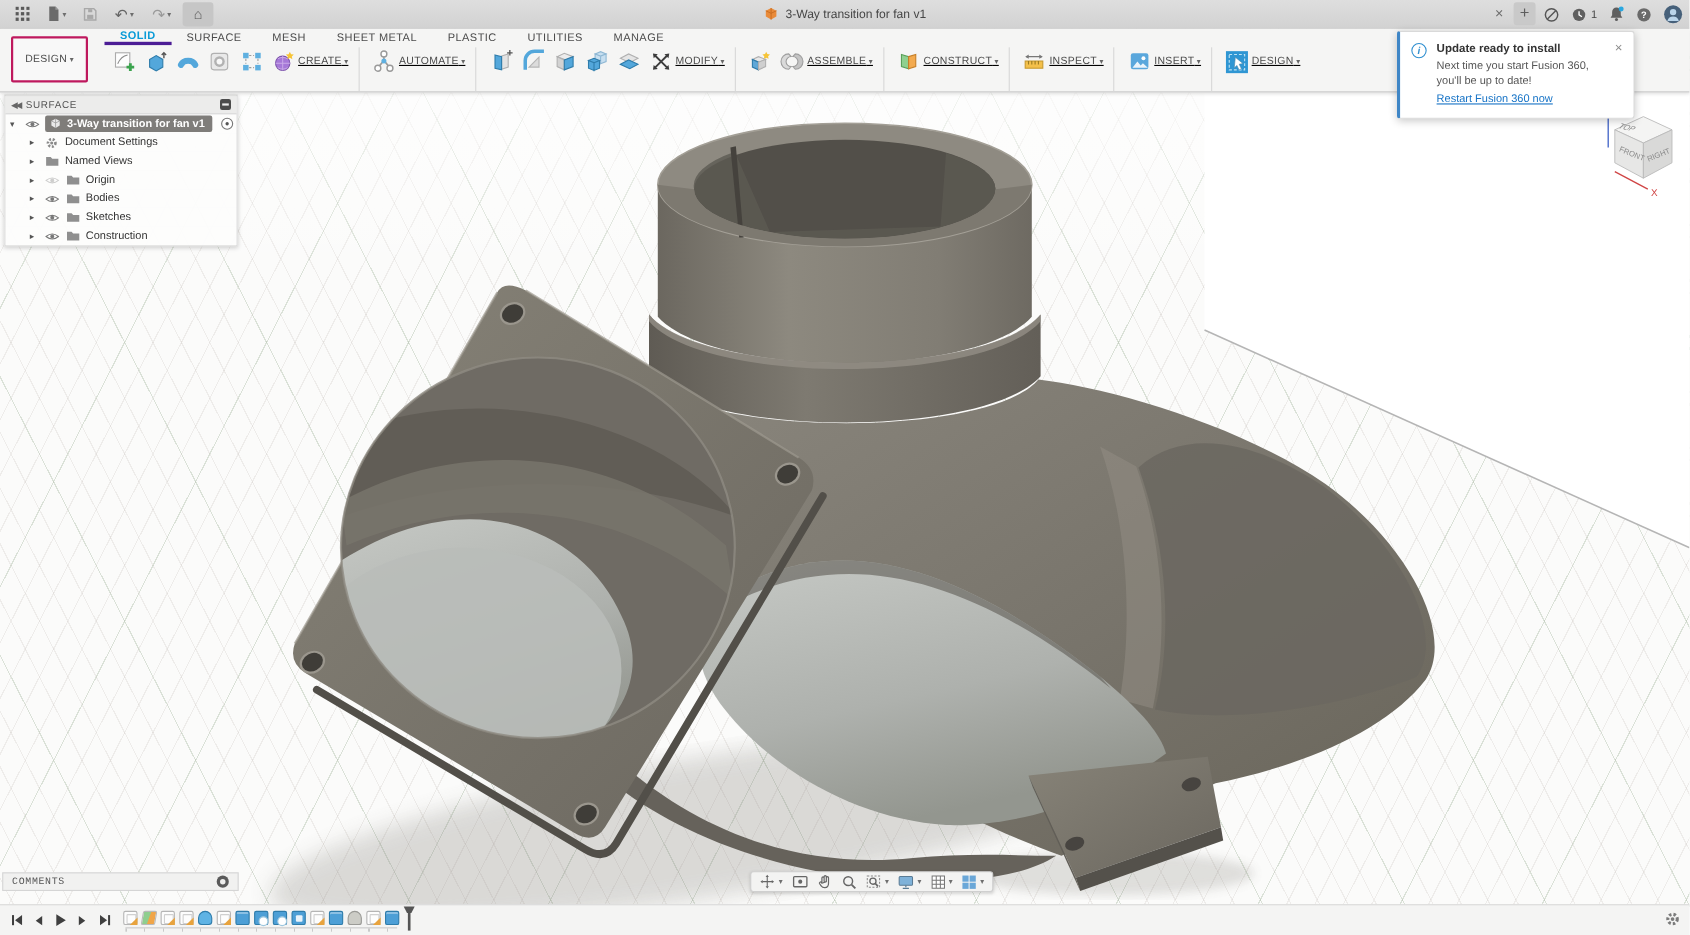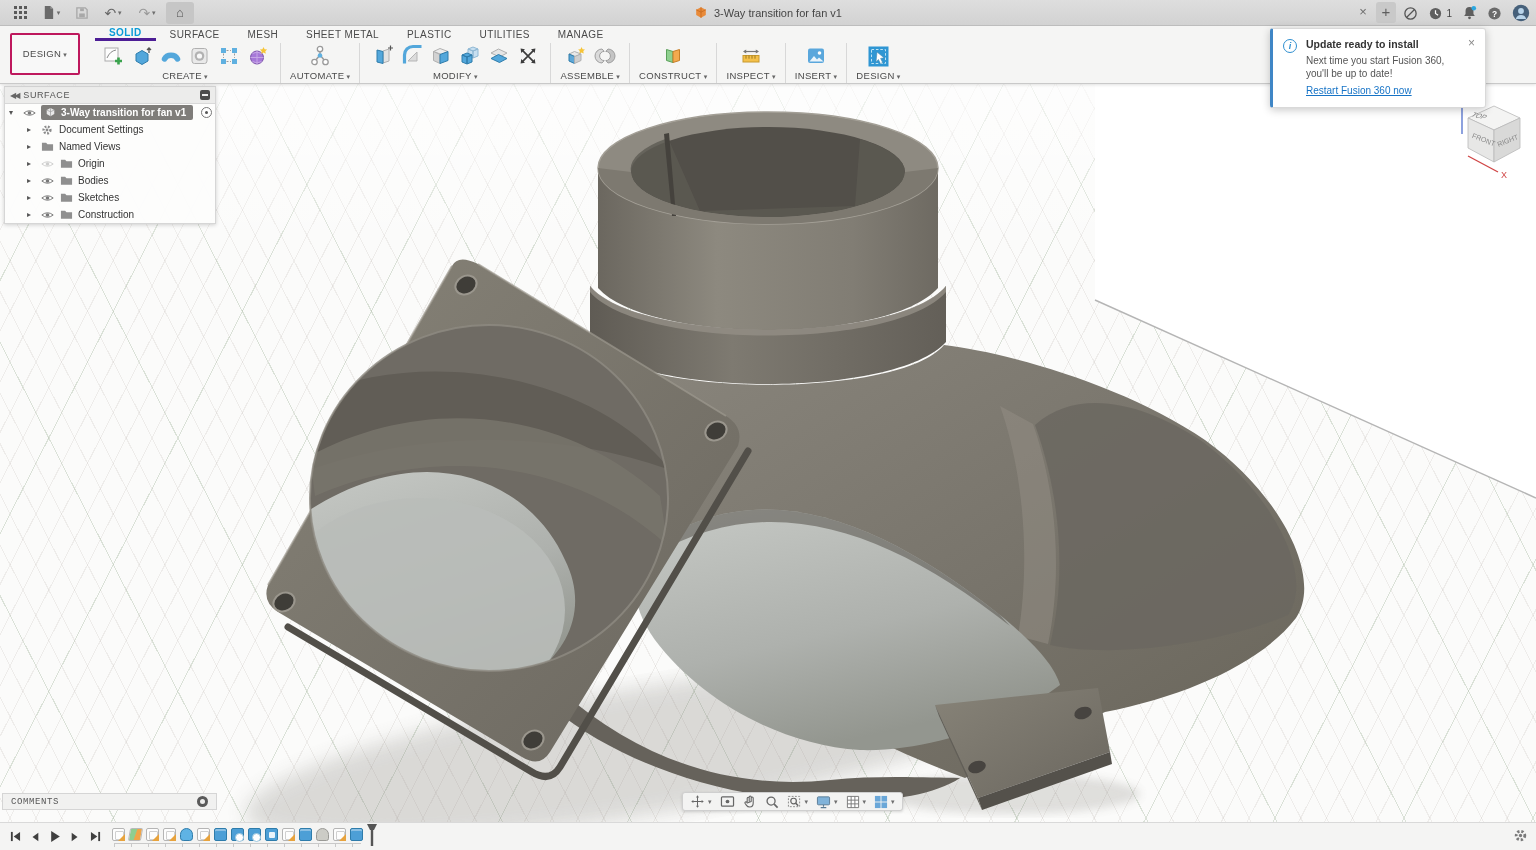--- a/index.html
+++ b/index.html
@@ -37,21 +37,21 @@
   .design-box { position:absolute; left:10px; top:7px; width:70px; height:42px;
     background:#f8f8f8; border:2px solid #be185d; border-radius:2px;
     display:flex; align-items:center; justify-content:center;
     font-size:10.5px; color:#3d3d3d; }
   .rtabs { position:absolute; left:95px; top:0; height:15px; display:flex; }
   .rtab { font-size:10px; letter-spacing:.4px; color:#4a4a4a; padding:1px 14px 0 14px;
     height:15px; display:flex; align-items:center; }
   .rtab.active { color:#0a9bd7; border-bottom:3px solid #4c1d95; font-weight:bold; }
   .rgroups { position:absolute; left:92px; top:15px; height:42px; display:flex;
     align-items:flex-start; }
-  .rgroup { display:flex; flex-direction:column; align-items:center; padding:0 7px; }
+  .rgroup { display:flex; flex-direction:row; align-items:center; padding:0 7px;text-decoration:underline; }
   .ric-row { display:flex; align-items:center; height:30px; gap:2px; }
   .ric { width:27px; height:27px; display:flex; align-items:center; justify-content:center; }
   .glabel { font-size:9.5px; color:#4a4a4a; letter-spacing:.3px; margin-top:-1px; }
   .glabel::after { content:" \25BE"; font-size:7px; color:#666; }
   .gsep { width:1px; height:40px; background:#d8d8d8; margin:2px 2px 0 2px; }
 
   
   .canvas { position:absolute; top:26px; left:0; width:1536px; height:824px;
     background-color:#fbfbfa;
     background-image:

